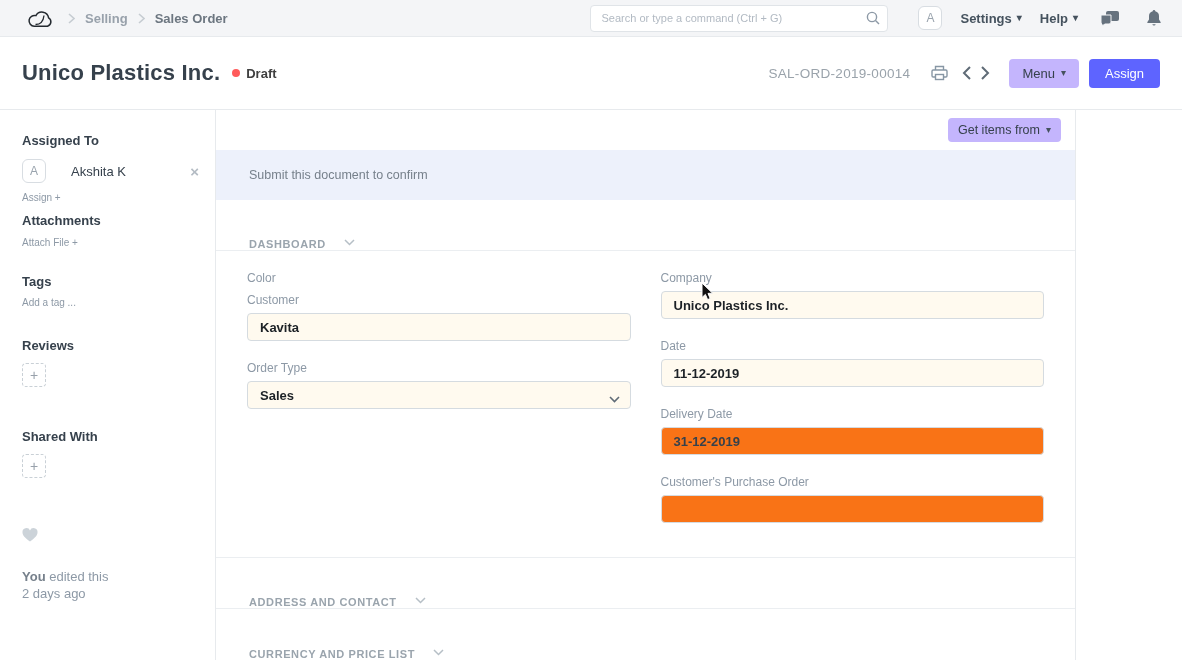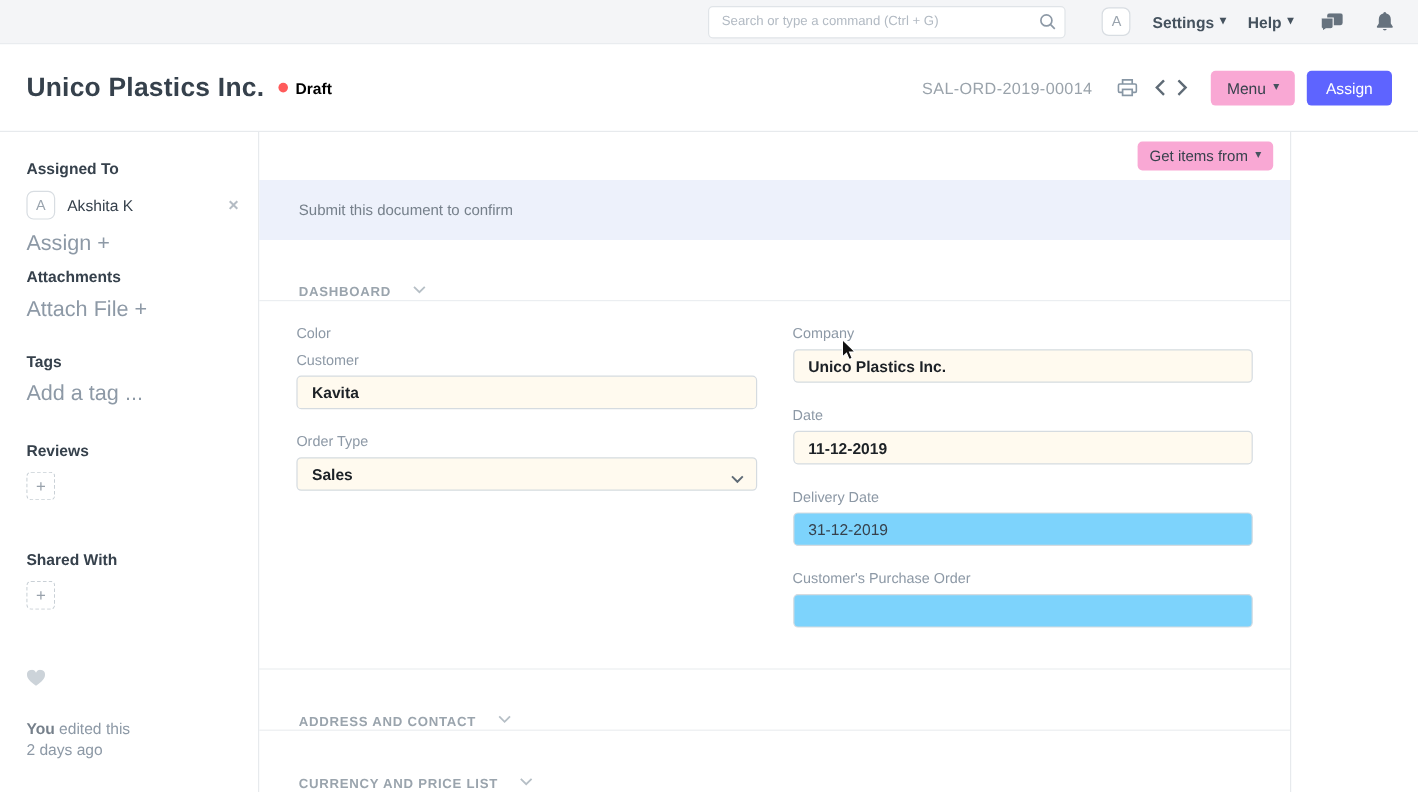--- a/index.html
+++ b/index.html
@@ -28,47 +28,47 @@
   .nav-link { font-size:13px; font-weight:700; color:#45525e; display:flex; align-items:center; gap:5px; cursor:pointer; }
   .caret { font-size:10px; color:#45525e; line-height:1; }
 
   
   .page-head { height:73px; background:#fff; border-bottom:1px solid #e7eaed;
     display:flex; align-items:center; padding:0 22px; }
   .title-area { display:flex; align-items:center; }
   .page-title { font-size:22px; font-weight:700; color:#36414c; letter-spacing:0.2px; }
   .indicator { display:flex; align-items:center; margin-left:12px; gap:6px; }
   .dot { width:8px; height:8px; border-radius:50%; }
-  .status-text { font-size:13px; font-weight:700; color:#000000; }
+  .status-text { font-size:13px; font-weight:700; color:#404040; }
   .head-spacer { flex:1; }
   .head-right { display:flex; align-items:center; }
   .docname { font-size:13.5px; color:#9aa3ab; letter-spacing:0.3px; margin-right:16px; }
   .icon-btn { display:flex; align-items:center; justify-content:center; padding:2px 5px; cursor:pointer; }
   .btn { border:none; border-radius:4px; font-size:13px; font-family:"Liberation Sans", sans-serif;
     padding:7px 13px; cursor:pointer; display:inline-flex; align-items:center; gap:6px; }
-  .btn-default { background:#f9a8d4; color:#36414c; margin-left:14px; }
+  .btn-default { background:#c4b5fd; color:#36414c; margin-left:14px; }
   .btn-primary { color:#fff; margin-left:10px; padding:7px 16px; }
 
   
   .layout { display:flex; height:550px; }
   .sidebar { width:215px; padding:0 16px 0 22px; flex-shrink:0; }
   .main { width:861px; border-left:1px solid #e7eaed; border-right:1px solid #e7eaed; background:#fff; }
 
   
   .sb-row { display:flex; align-items:center; justify-content:space-between; }
   .sb-strong { font-size:13px; font-weight:700; color:#36414c; }
-  .sb-muted { font-size:18px; color:#8d99a6; cursor:pointer; }
+  .sb-muted { font-size:10px; color:#8d99a6; cursor:pointer; }
   .badge { min-width:20px; height:20px; border-radius:10px; background:#f0f2f4;
     display:flex; align-items:center; justify-content:center; font-size:12px; color:#76808b; padding:0 6px; }
   .mt-comments { margin-top:15px; }
   .mt-assigned { margin-top:23px; }
   .assignee { display:flex; align-items:center; margin-top:11px; }
   .sb-avatar { width:24px; height:24px; border:1px solid #d8dde2; border-radius:6px; background:#fff;
     display:flex; align-items:center; justify-content:center; font-size:12px; color:#9aa4ae; }
-  .assignee-name { font-size:13px; color:#36414c; margin-left:10px; flex:1; }
+  .assignee-name { font-size:13px; color:#36414c; margin-left:25px; flex:1; }
   .close-x { color:#b4bcc4; font-size:15px; font-weight:700; cursor:pointer; }
   .mt-assign { margin-top:9px; }
   .mt-attachments { margin-top:10px; }
   .mt-attachfile { margin-top:9px; }
   .mt-tags { margin-top:26px; }
   .mt-addtag { margin-top:8px; }
   .mt-reviews { margin-top:30px; }
   .plus-box { width:24px; height:24px; border:1px dashed #c9d0d6; border-radius:4px;
     display:flex; align-items:center; justify-content:center; color:#98a1ab; font-size:14px;
     margin-top:10px; cursor:pointer; }
@@ -83,32 +83,52 @@
     font-size:12.5px; color:#76808b; }
   .section-row { height:51px; display:flex; align-items:flex-end; padding:0 33px; border-bottom:1px solid #ebeef1; }
   .section-title { font-size:11px; font-weight:700; letter-spacing:0.6px; color:#9aa4ad; margin-right:18px; }
   .collapse-ind { margin-top:2px; }
 
   .form-section { display:flex; gap:30px; padding:20px 31px 0 31px; height:307px; border-bottom:1px solid #ebeef1; }
   .col { width:427px; }
   .field { margin-bottom:20px; }
   .field-label { font-size:12px; color:#8d99a6; margin-bottom:6px; }
   .label-only { margin-bottom:8px; }
-  .control { height:28px; border:1px solid #d5dbe0; border-radius:4px; background:#7dd3fc;
-    display:flex; align-items:center; padding:0 12px; font-size:13px; color:#36414c; position:relative; }
+  .control { height:28px; border:1px solid #d5dbe0; border-radius:4px; background:#f97316;
+    display:flex; align-items:center; padding:0 12px; font-size:13px; color:#36414c; position:relative;font-weight:bold; }
   .control.filled { background:#fffaef; font-weight:700; color:#1c2126; }
   .control .sel-chevron { position:absolute; right:10px; top:9px; }
 
   
   .cursor { position:absolute; left:701px; top:282px; pointer-events:none; }
 </style>
 </head>
 <body>
 
 <div class="navbar">
+  <div class="crumbs">
+    <span class="logo icon-btn">
+      <svg width="26" height="20" viewBox="0 0 26 20" fill="none">
+        <path d="M7.2 18.2 a5.4 5.4 0 1 1 1.7-10.6 A6.8 6.8 0 0 1 21.6 9.8 A4.6 4.6 0 0 1 20.5 18.2 Z" stroke="#23292f" stroke-width="1.5"></path>
+        <path d="M8.5 16.5 C14 16.5 16.5 12 17 7.5" stroke="#23292f" stroke-width="1.3"></path>
+      </svg>
+    </span>
+    <span class="crumb-sep">
+      <svg width="7" height="11" viewBox="0 0 7 11" fill="none">
+          <path d="M1 1 L6 5.5 L1 10" stroke="#c6ccd2" stroke-width="1.6"></path>
+        </svg>
+    </span>
+    <span class="crumb">Selling</span>
+    <span class="crumb-sep">
+      <svg width="7" height="11" viewBox="0 0 7 11" fill="none">
+          <path d="M1 1 L6 5.5 L1 10" stroke="#c6ccd2" stroke-width="1.6"></path>
+        </svg>
+    </span>
+    <span class="crumb current">Sales Order</span>
+  </div>
   <div class="nav-spacer"></div>
   <div class="nav-search">
     <input type="text" placeholder="Search or type a command (Ctrl + G)" style="">
     <span class="mag">
       <svg width="14" height="14" viewBox="0 0 14 14" fill="none">
         <circle cx="6" cy="6" r="4.6" stroke="#8d99a6" stroke-width="1.4"></circle>
         <path d="M9.5 9.5 L13 13" stroke="#8d99a6" stroke-width="1.4"></path>
       </svg>
     </span>
   </div>

